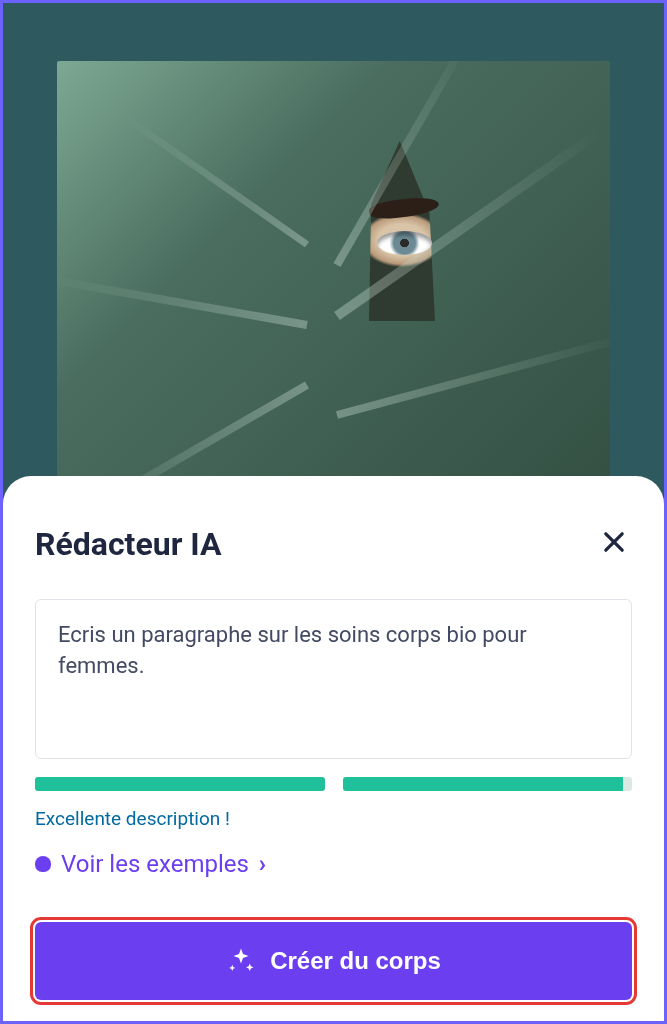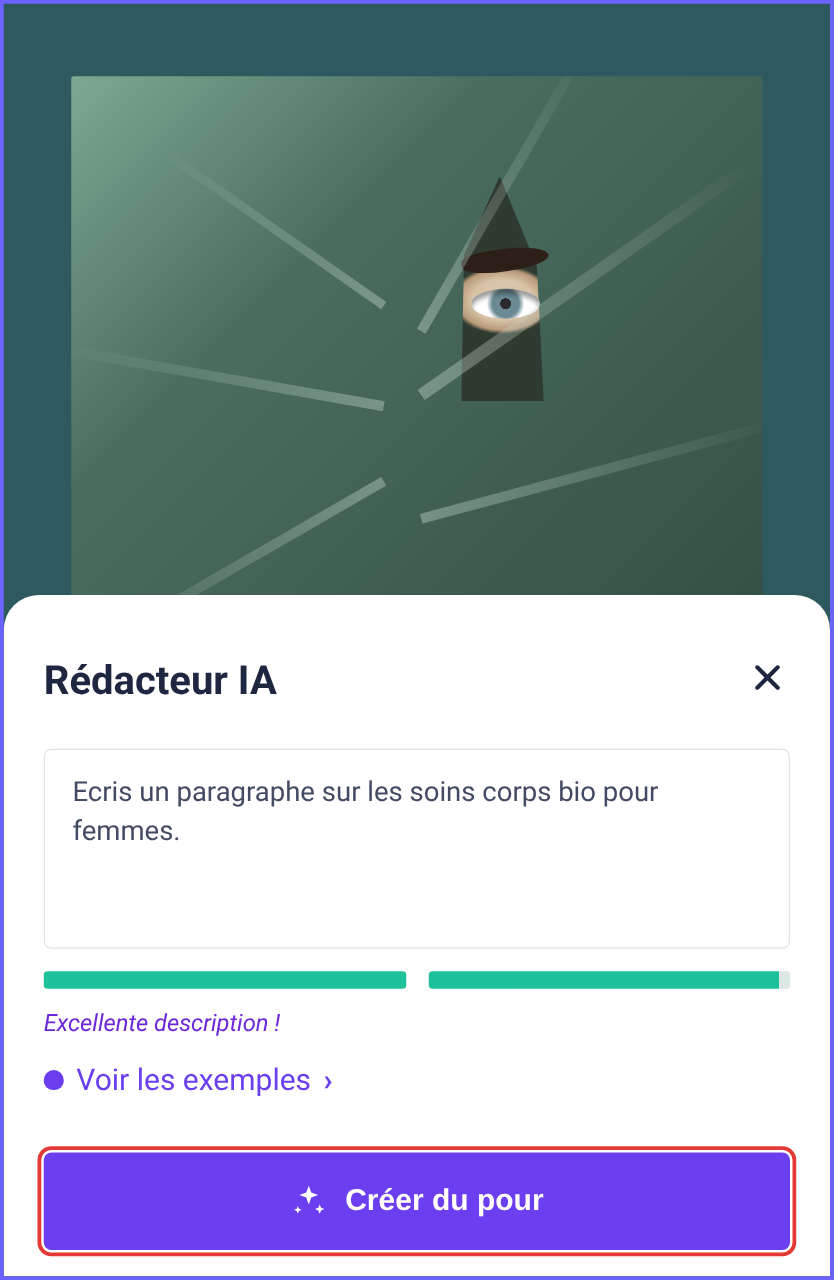--- a/index.html
+++ b/index.html
@@ -112,23 +112,22 @@
       flex: 1;
       height: 14px;
       background: #1fc19a;
       border-radius: 3px;
     }
     .progress-seg.partial {
       background: linear-gradient(to right, #1fc19a 0 97%, #dce8e4 97% 100%);
     }
     .feedback-text {
       font-size: 19px;
-      color: #6d28d9;
+      color: #0369a1;
       margin-bottom: 20px;
-      font-style: italic;
     }
     .examples-link {
       display: inline-flex;
       align-items: center;
       gap: 10px;
       color: #6b3ff0;
       font-size: 24px;
       text-decoration: none;
       cursor: pointer;
       margin-bottom: 44px;
@@ -199,15 +198,15 @@
   <a class="examples-link">
     <span class="bulb-icon"></span>
     <span>Voir les exemples</span>
     <span class="chev">›</span>
   </a>
 
   <button class="create-btn">
     <svg class="sparkle-svg" viewBox="0 0 24 24" fill="#fff">
       <path d="M12 2l1.6 4.4L18 8l-4.4 1.6L12 14l-1.6-4.4L6 8l4.4-1.6L12 2zM19 14l.9 2.1L22 17l-2.1.9L19 20l-.9-2.1L16 17l2.1-.9L19 14zM5 15l.7 1.8L7.5 17.5l-1.8.7L5 20l-.7-1.8L2.5 17.5l1.8-.7L5 15z"></path>
     </svg>
-    <span>Créer du pour</span>
+    <span>Créer du corps</span>
   </button>
 </div>
 
 </body></html>

